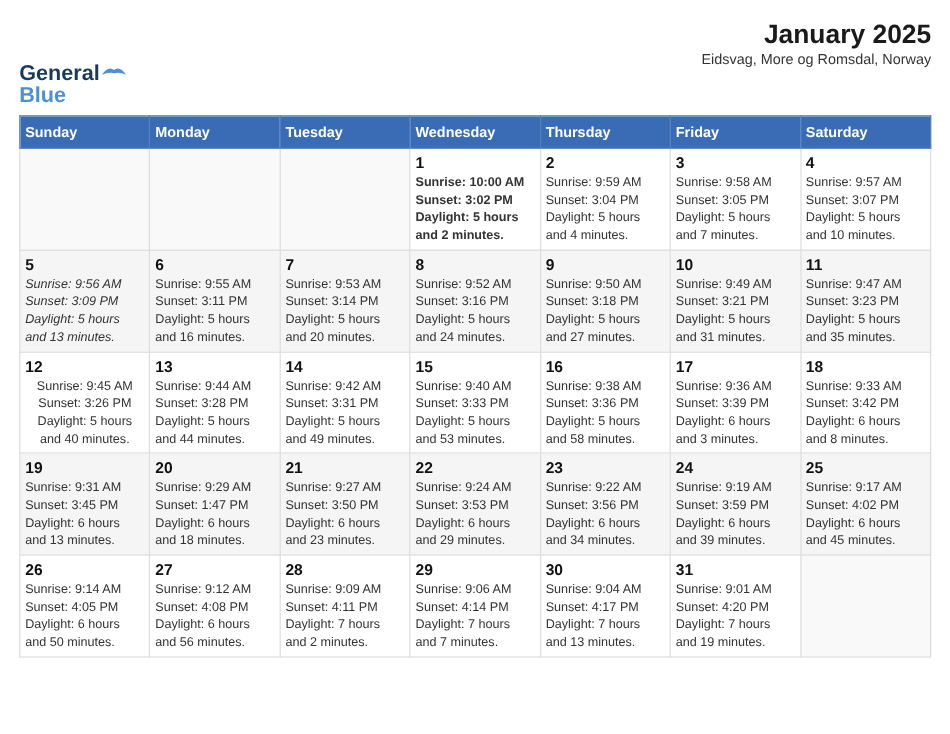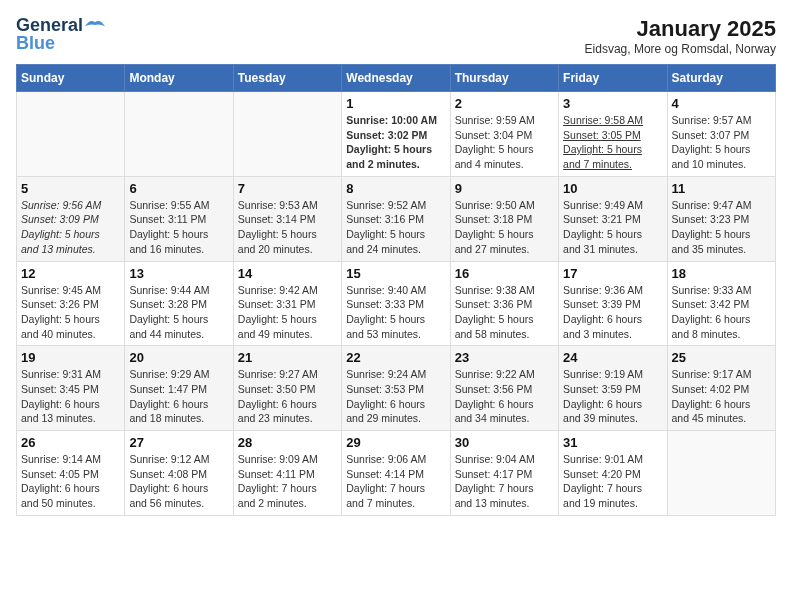--- a/index.html
+++ b/index.html
@@ -86,21 +86,21 @@
     }
     td.empty {
       background: #f9f9f9;
     }
   </style>
 </head>
 <body>
 
 <div class="header-area">
   <div class="logo">
-    <div style="display:flex;align-items:center;gap:0;">
+    <div style="display:flex;align-items:center;gap:0;margin-top:36px;">
       <span class="logo-text">General<br><span>Blue</span></span>
       <svg class="logo-bird" viewBox="0 0 30 20" style="margin-left:2px;margin-top:-18px;">
         <path d="M0 12 Q8 0 15 6 Q22 0 30 12 Q22 8 15 10 Q8 8 0 12Z" fill="#4a90d9"></path>
       </svg>
     </div>
   </div>
   <div class="title-area">
     <div class="calendar-title">January 2025</div>
     <div class="calendar-subtitle">Eidsvag, More og Romsdal, Norway</div>
   </div>
@@ -132,21 +132,21 @@
         </td>
         <td>
           <div class="day-num">2</div>
           <div class="day-info" style="white-space: pre-line;">Sunrise: 9:59 AM
 Sunset: 3:04 PM
 Daylight: 5 hours
 and 4 minutes.</div>
         </td>
         <td>
           <div class="day-num">3</div>
-          <div class="day-info" style="white-space: pre-line; text-decoration: underline;">Sunrise: 9:58 AM
+          <div class="day-info" style="white-space: pre-line;">Sunrise: 9:58 AM
 Sunset: 3:05 PM
 Daylight: 5 hours
 and 7 minutes.</div>
         </td>
         <td>
           <div class="day-num">4</div>
           <div class="day-info" style="white-space: pre-line;">Sunrise: 9:57 AM
 Sunset: 3:07 PM
 Daylight: 5 hours
 and 10 minutes.</div>
@@ -199,21 +199,21 @@
           <div class="day-num">11</div>
           <div class="day-info" style="white-space: pre-line;">Sunrise: 9:47 AM
 Sunset: 3:23 PM
 Daylight: 5 hours
 and 35 minutes.</div>
         </td>
       </tr>
       <tr>
         <td>
           <div class="day-num">12</div>
-          <div class="day-info" style="white-space: pre-line;">Sunrise: 9:45 AM
+          <div class="day-info" style="white-space: pre-line; text-align: center;">Sunrise: 9:45 AM
 Sunset: 3:26 PM
 Daylight: 5 hours
 and 40 minutes.</div>
         </td>
         <td>
           <div class="day-num">13</div>
           <div class="day-info" style="white-space: pre-line;">Sunrise: 9:44 AM
 Sunset: 3:28 PM
 Daylight: 5 hours
 and 44 minutes.</div>

